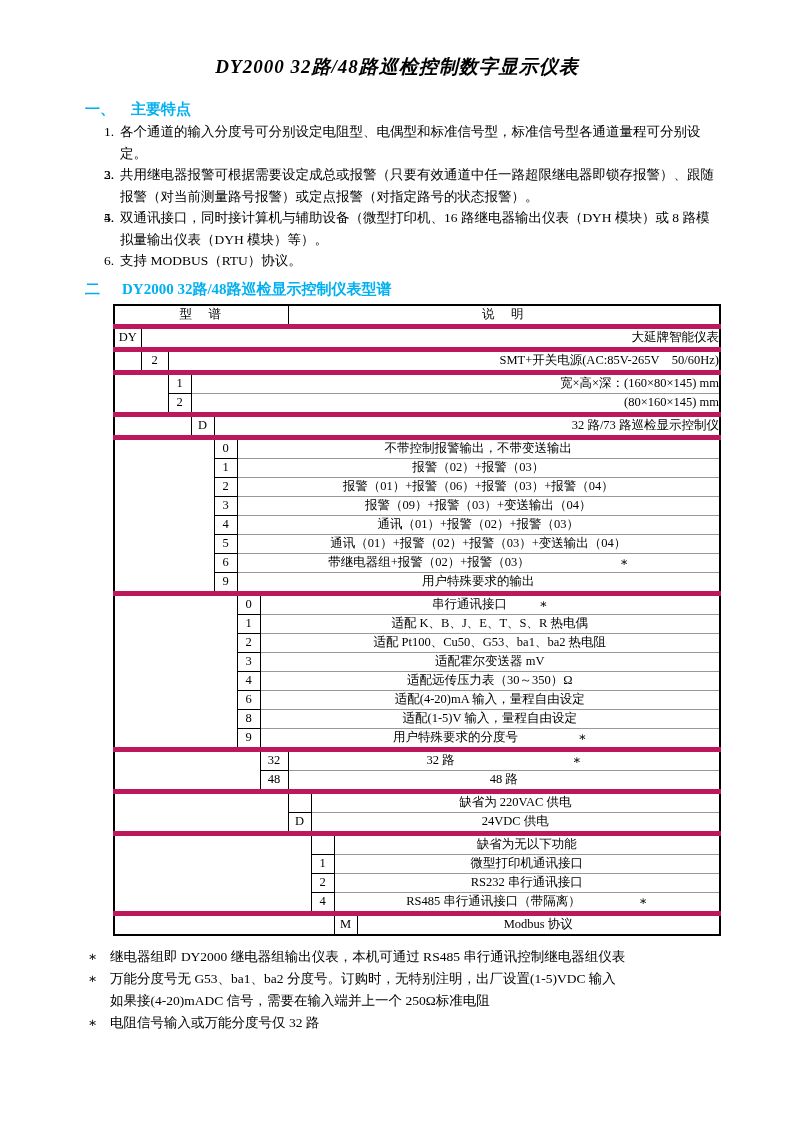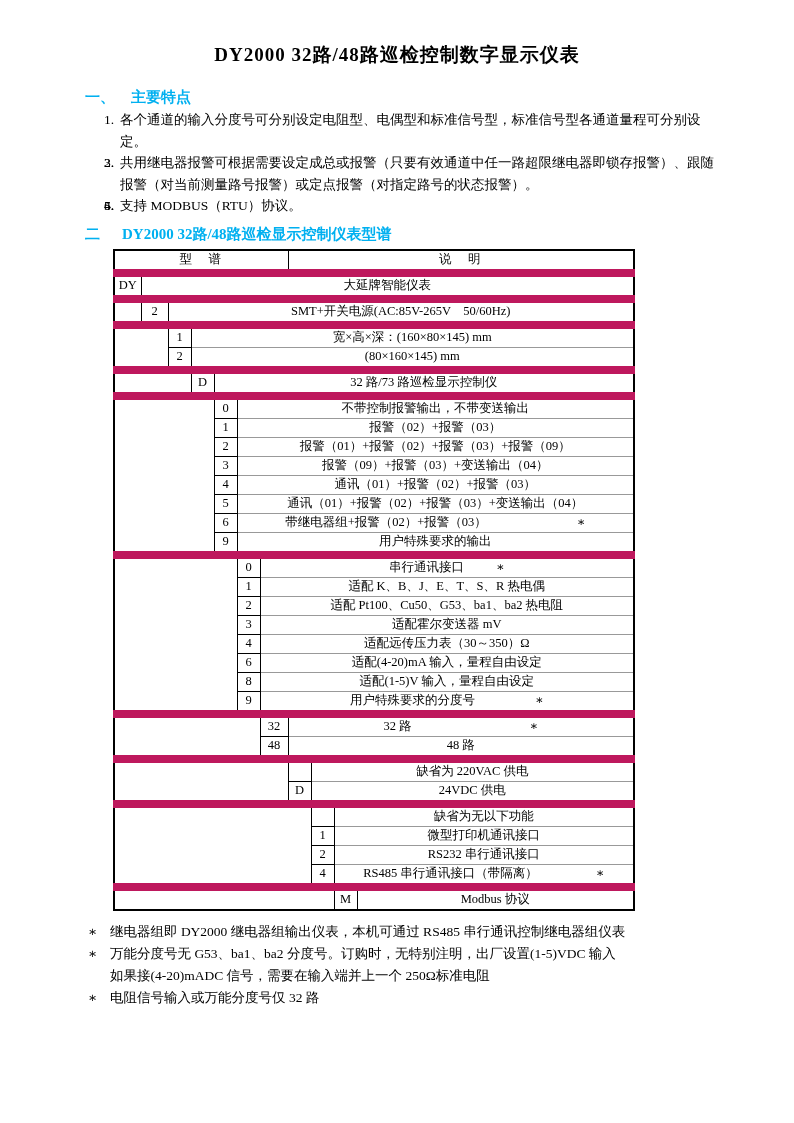--- a/index.html
+++ b/index.html
@@ -5,62 +5,62 @@
   html,body{margin:0;padding:0;background:#fff;}
   body{
     width:794px;height:1123px;position:relative;
     font-family:"Liberation Serif","DejaVu Serif",serif;
     color:#000;
   }
   .page{position:absolute;inset:0;}
 
   
   .doc-title{
-    margin:42px 0 0 0;text-align:center;
-    font-size:19px;font-weight:bold;letter-spacing:1px;
+    margin:54px 0 0 0;text-align:center;
+    font-size:19px;font-weight:bold;letter-spacing:1px;font-style:italic;
   }
 
   
   .sec-head{
     margin:20px 0 2px 85px;
     font-size:15px;font-weight:bold;color:#00B0F0;
     display:flex;align-items:baseline;
   }
   .sec-head .sec-num{margin-right:16px;}
   .sec-head.sec2{margin:8px 0 5px 85px;}
   .sec-head.sec2 .sec-num{margin-right:22px;}
 
   
   .features{margin:2px 0 0 104px;width:616px;font-size:13.5px;}
   .feature{position:relative;padding-left:16px;line-height:21.5px;}
   .feature .num{position:absolute;left:0;top:0;}
 
   
   table.spec{
     border-collapse:collapse;table-layout:fixed;
-    width:522px;margin:2px 0 0 113px;
+    width:608px;margin:2px 0 0 113px;
     border:2.5px solid #000;
   }
   table.spec td{
     height:18px;padding:0;font-size:12.5px;line-height:17px;
     overflow:hidden;white-space:nowrap;vertical-align:middle;
   }
   td.hdr{
     border:1.5px solid #000;border-bottom:2px solid #000;
     text-align:center;font-size:13.5px;height:20px;letter-spacing:2px;
   }
   td.cd{border:1.5px solid #000;text-align:center;}
   td.bk{border:1.5px solid #000;}
   td.ds{
     border-top:1px solid #999;border-bottom:1px solid #999;
     border-left:1.5px solid #000;border-right:2.5px solid #000;
     padding:0 5px;text-align:center;
   }
-  td.ds.c{text-align:center;}
-  tr.g > td{border-top:8px solid #be185d;}
+  td.ds.c{text-align:right;}
+  tr.g > td{border-top:5px solid #be185d;}
   .star{display:inline-block;}
 
   
   .footnotes{margin:10px 0 0 88px;font-size:13.5px;width:620px;}
   .fn{line-height:22px;position:relative;padding-left:22px;}
   .fn .fn-star{position:absolute;left:0;top:0;}
 </style>
 </head>
 <body>
 
@@ -83,20 +83,21 @@
     </div>
     <div class="feature">
       <span class="num">3.</span>
       <span>共用继电器报警可根据需要设定成总或报警（只要有效通道中任一路超限继电器即锁存报警）、跟随报警（对当前测量路号报警）或定点报警（对指定路号的状态报警）。</span>
     </div>
     <div class="feature">
       <span class="num">4.</span>
     </div>
     <div class="feature">
       <span class="num">5.</span>
+      <span>双通讯接口，同时接计算机与辅助设备（微型打印机、16 路继电器输出仪表（DYH 模块）或 8 路模拟量输出仪表（DYH 模块）等）。</span>
     </div>
     <div class="feature">
       <span class="num">6.</span>
       <span>支持 MODBUS（RTU）协议。</span>
     </div>
   </div>
 
   <div class="sec-head sec2">
     <span class="sec-num">二</span>
     <span>DY2000 32路/48路巡检显示控制仪表型谱</span>
@@ -153,21 +154,21 @@
         <td class="bk" colspan="4" rowspan="8"></td>
         <td class="cd">0</td>
         <td class="ds" colspan="6">不带控制报警输出，不带变送输出</td>
       </tr>
       <tr>
         <td class="cd">1</td>
         <td class="ds" colspan="6">报警（02）+报警（03）</td>
       </tr>
       <tr>
         <td class="cd">2</td>
-        <td class="ds" colspan="6">报警（01）+报警（02）+报警（03）+报警（09）</td>
+        <td class="ds" colspan="6">报警（01）+报警（06）+报警（03）+报警（04）</td>
       </tr>
       <tr>
         <td class="cd">3</td>
         <td class="ds" colspan="6">报警（09）+报警（03）+变送输出（04）</td>
       </tr>
       <tr>
         <td class="cd">4</td>
         <td class="ds" colspan="6">通讯（01）+报警（02）+报警（03）</td>
       </tr>
       <tr>

